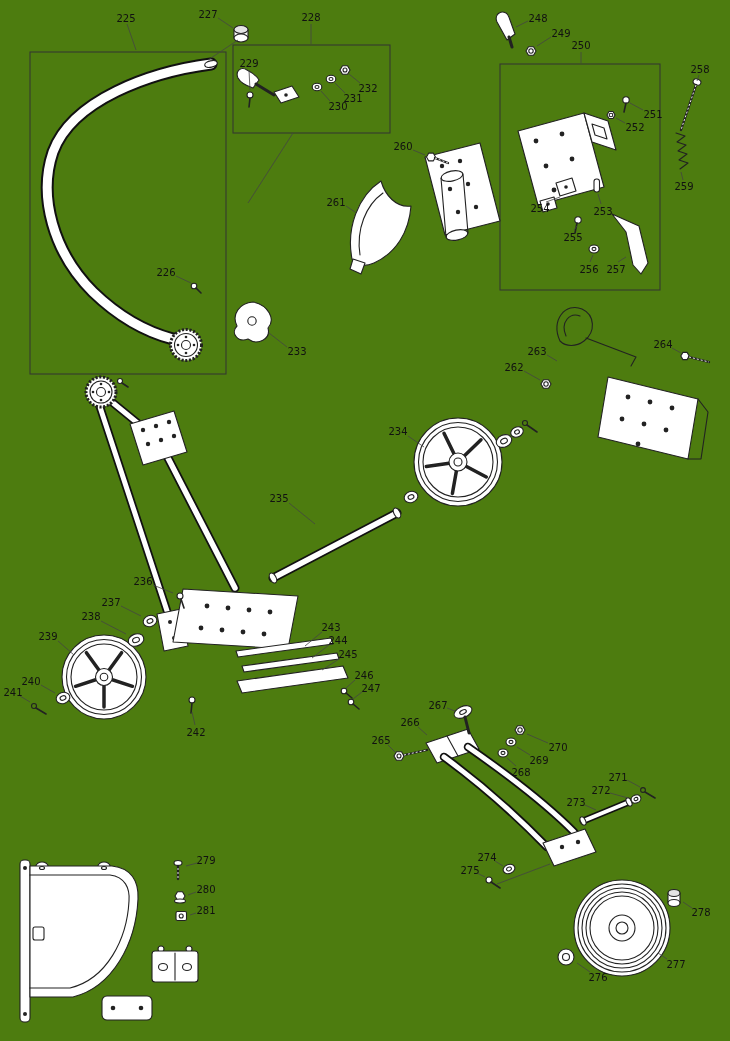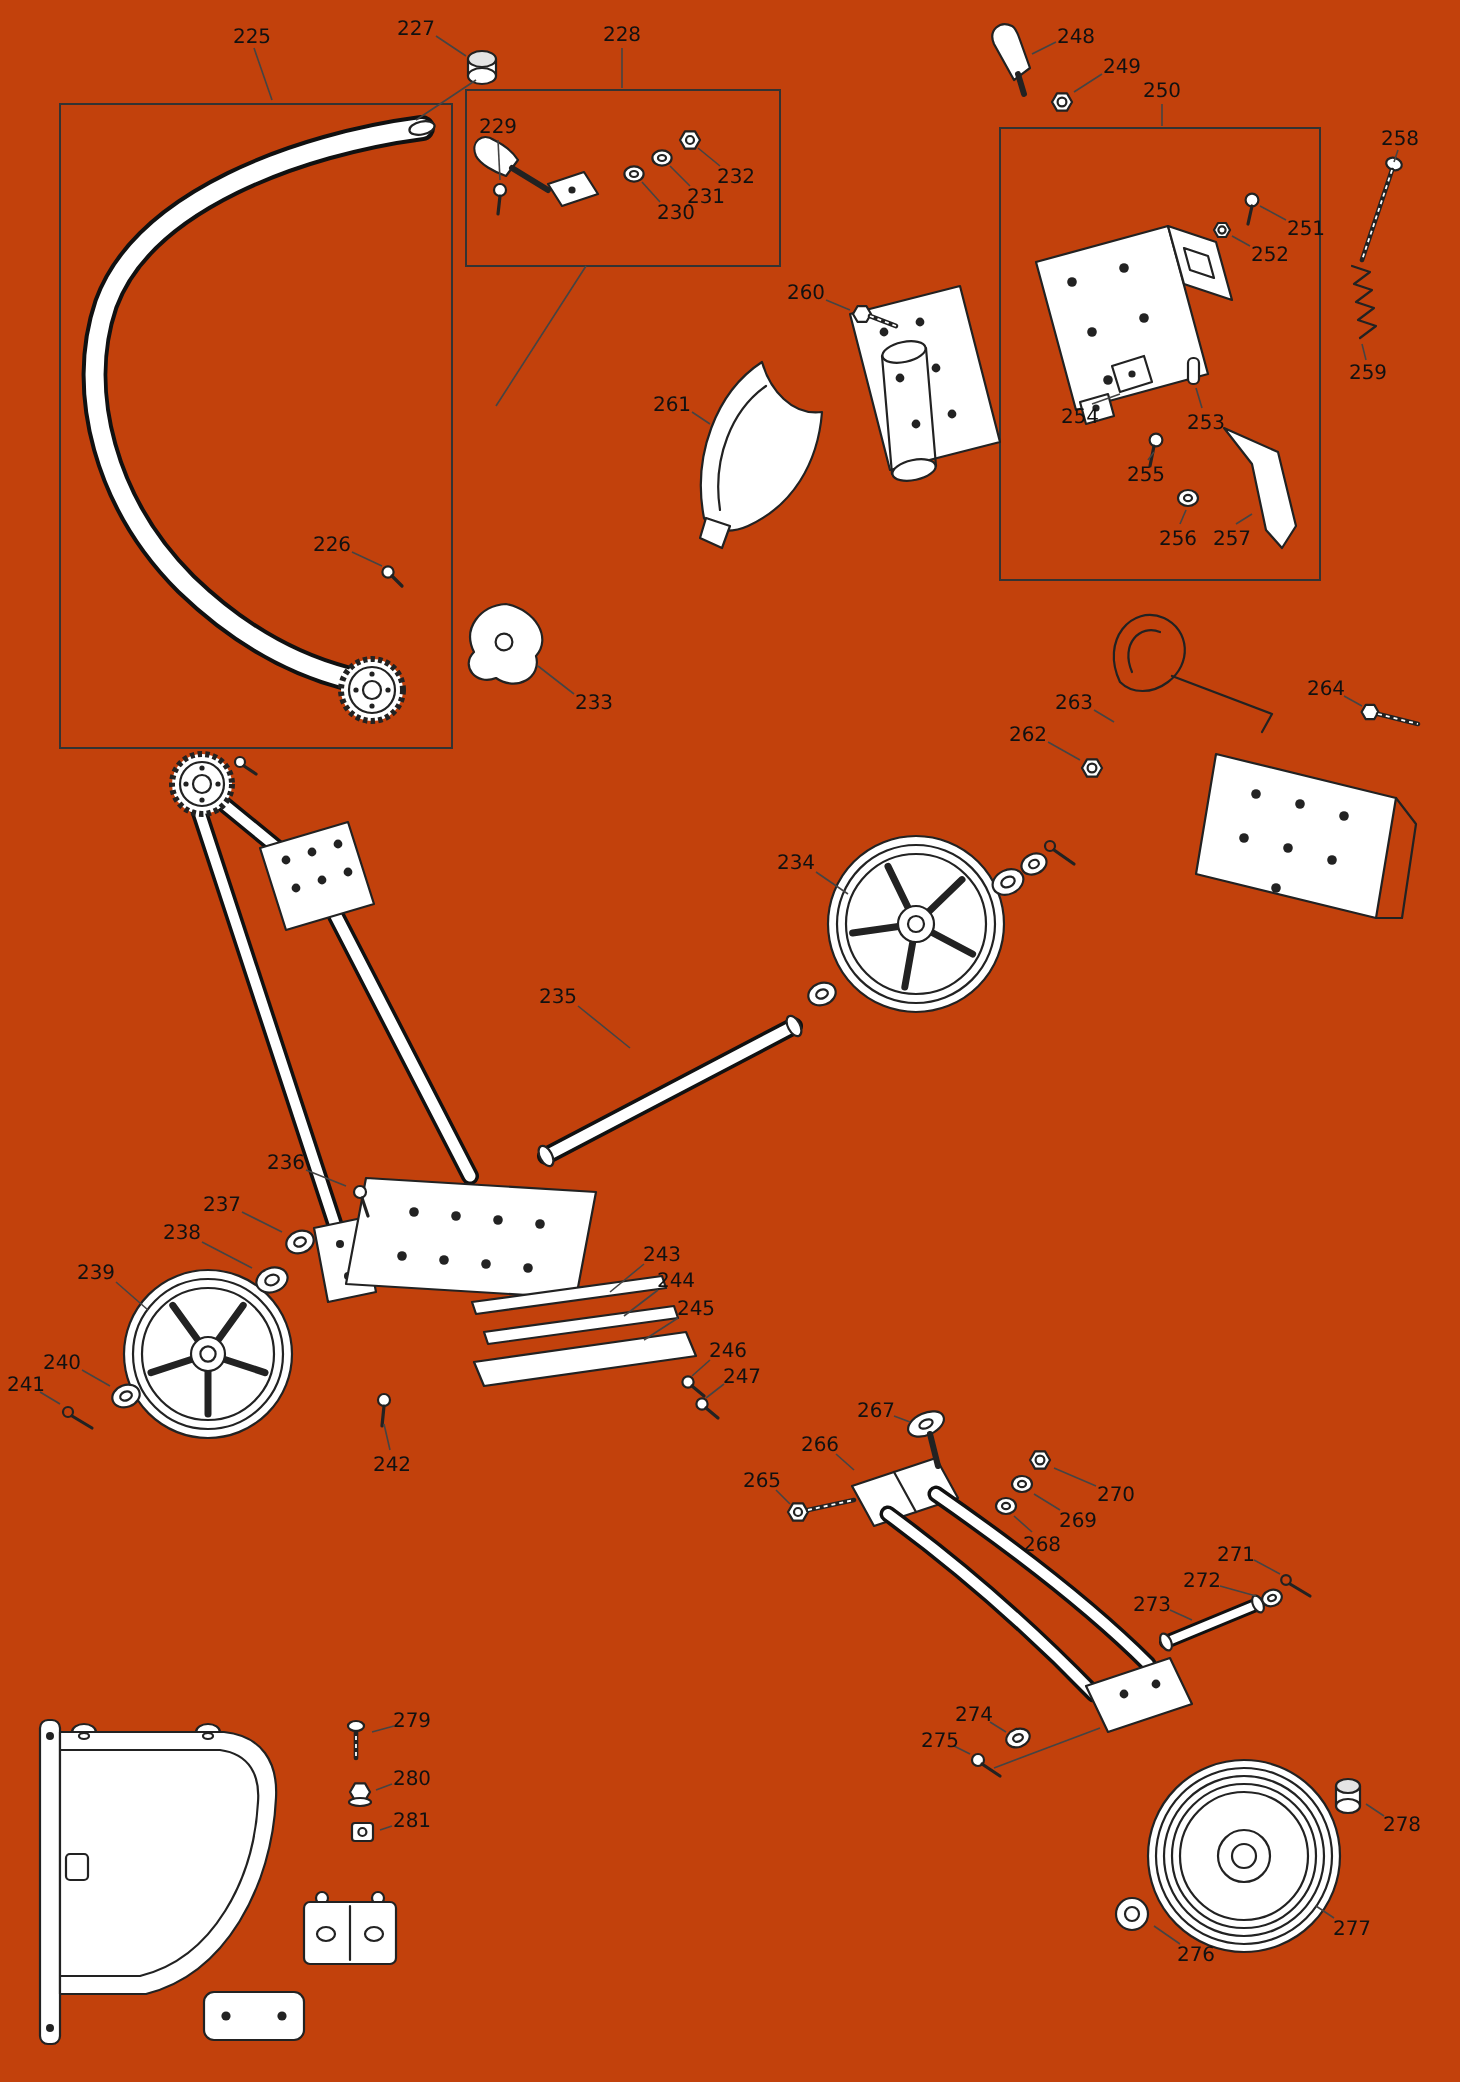--- a/index.html
+++ b/index.html
@@ -1,17 +1,17 @@
 <!DOCTYPE html>
 <html><head>
 <meta charset="utf-8">
 <title>Exploded Parts Diagram</title>
 <style>
   html,body{margin:0;padding:0;background:#fff}
-  .page{position:relative;width:730px;height:1041px;background:#c2410c;overflow:hidden;
+  .page{position:relative;width:730px;height:1041px;background:#4d7c0f;overflow:hidden;
         font-family:"DejaVu Sans","Liberation Sans",sans-serif}
   svg{display:block}
   .o{fill:#ffffff;stroke:#222222;stroke-width:1.1;stroke-linejoin:round}
   .l{fill:none;stroke:#222222;stroke-width:1.1;stroke-linejoin:round;stroke-linecap:round}
   .g{fill:#e4e4e4;stroke:#222222;stroke-width:1.1}
   .dot{fill:#222222;stroke:none}
   .box{fill:none;stroke:#333333;stroke-width:1}
   .to{stroke:#111111;stroke-width:13;fill:none;stroke-linecap:round}
   .ti{stroke:#ffffff;stroke-width:9;fill:none;stroke-linecap:round}
   .bo{stroke:#111111;stroke-width:9;fill:none;stroke-linecap:round}

